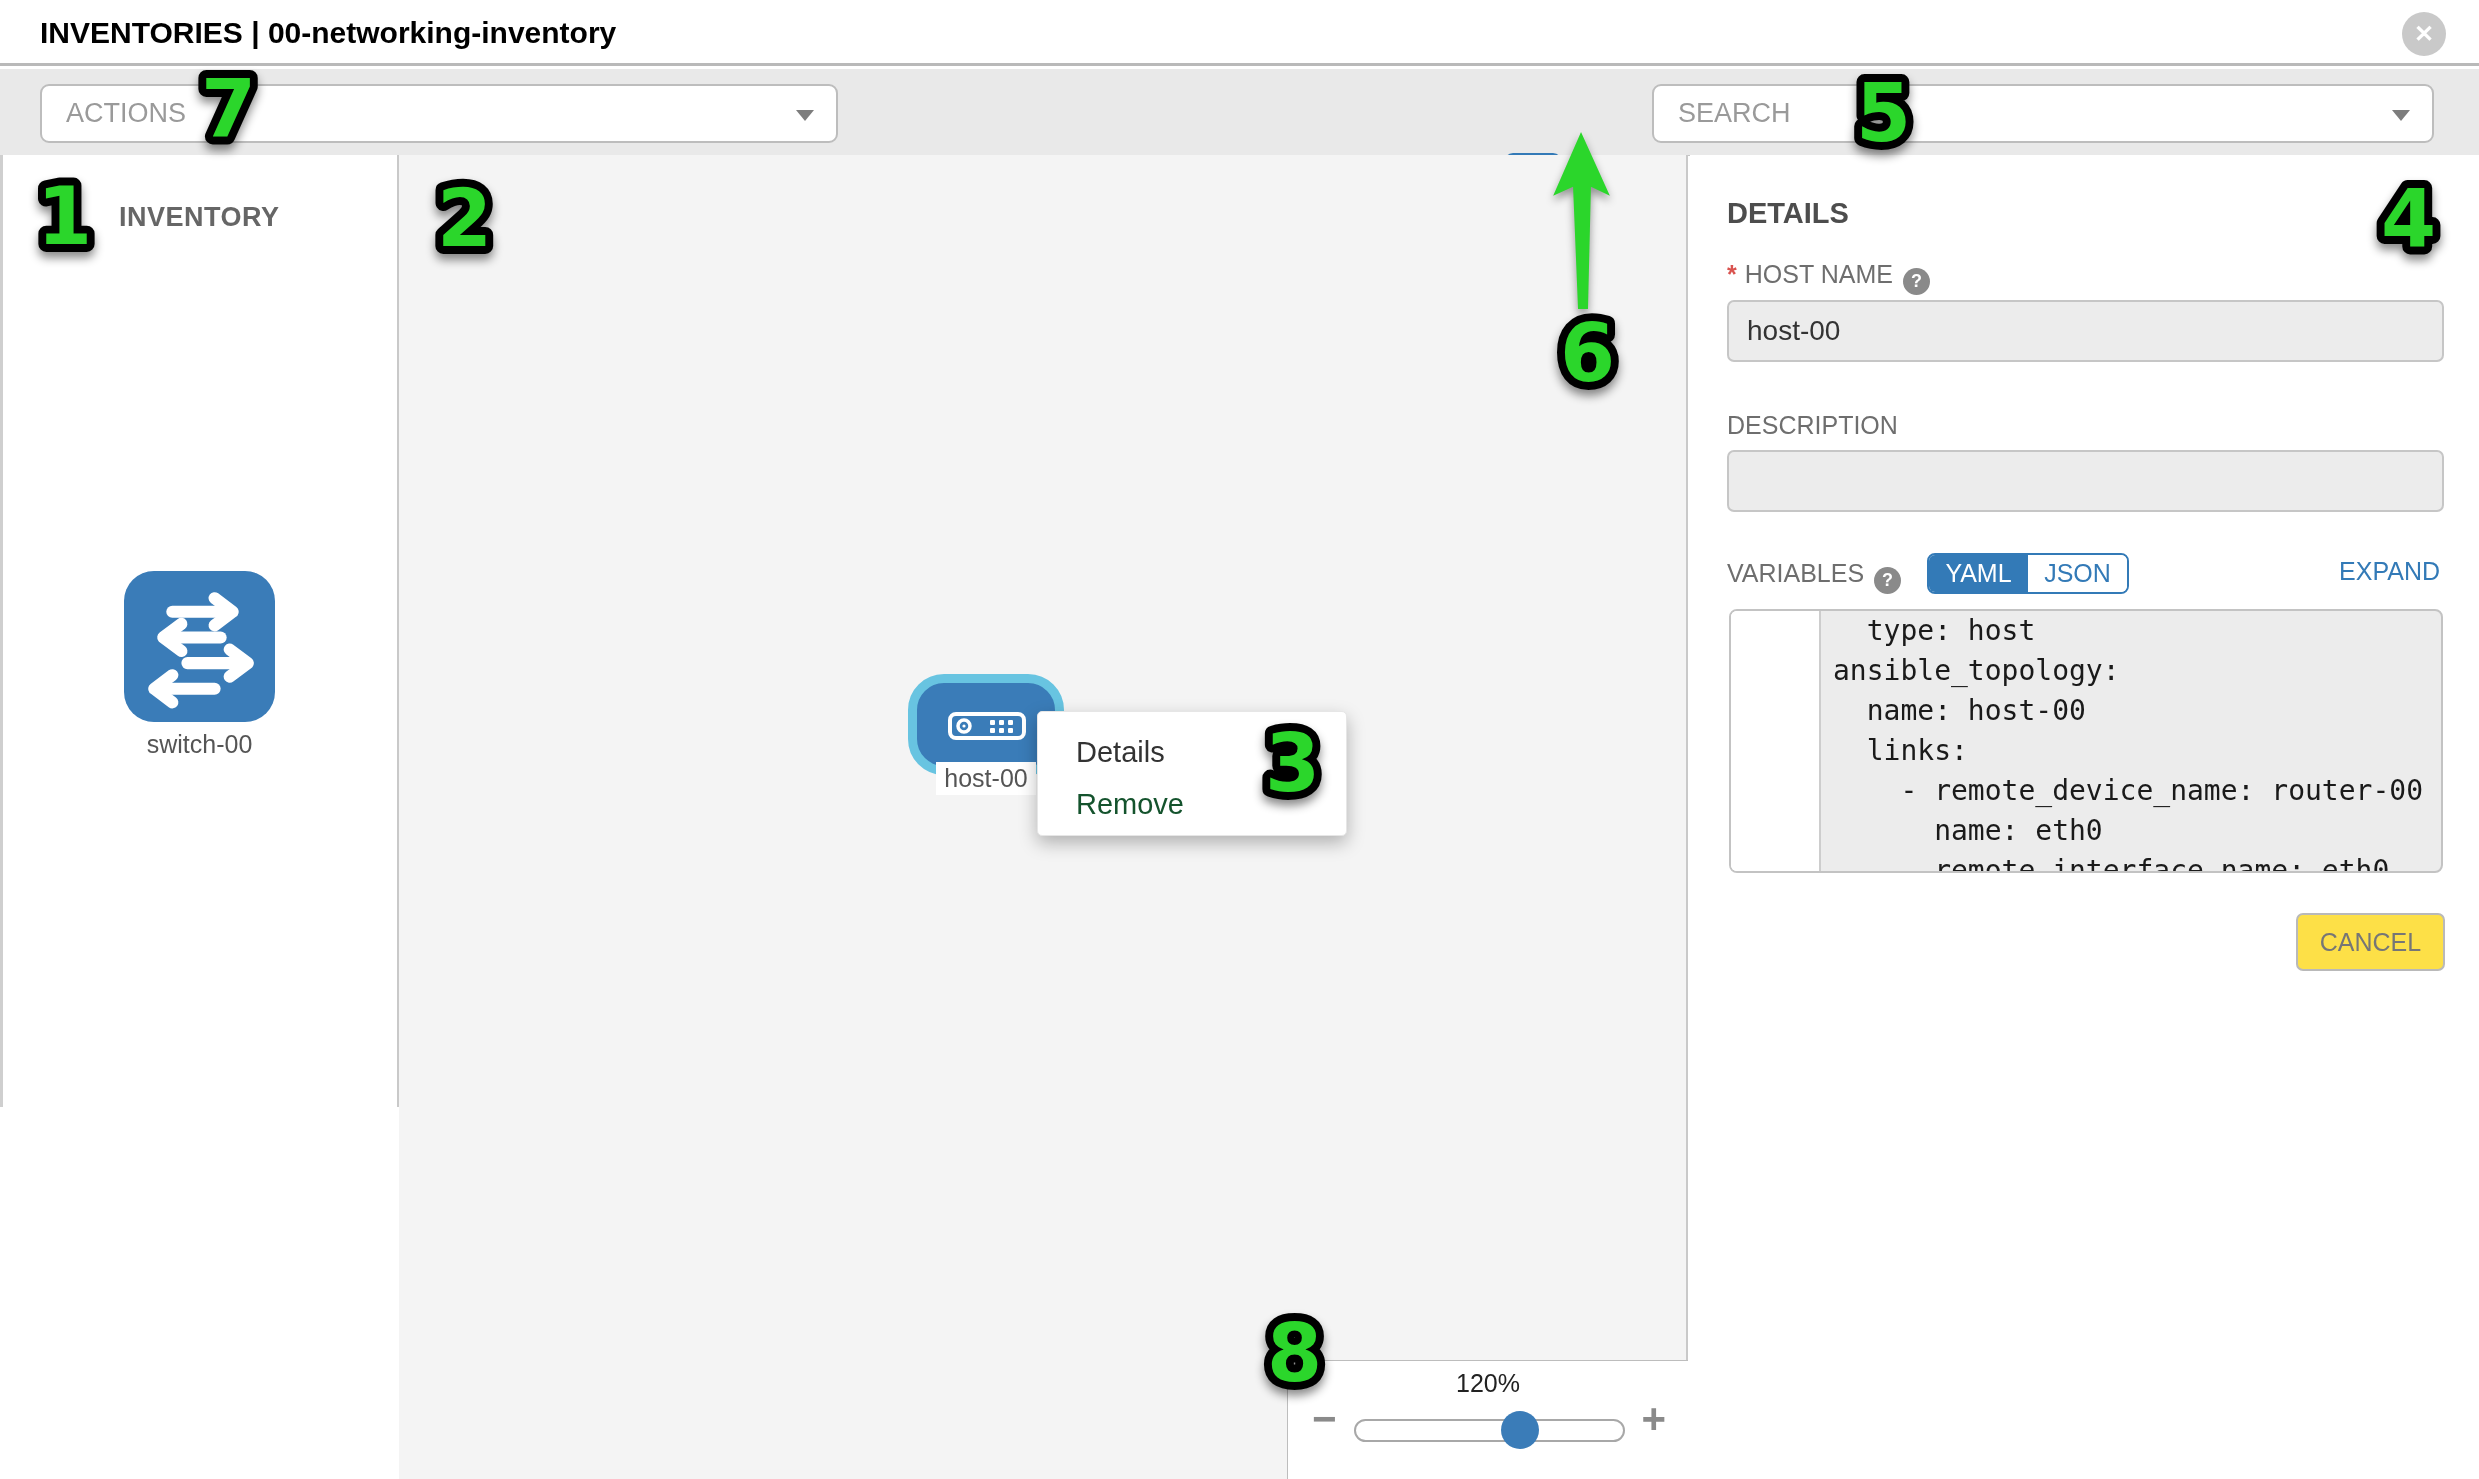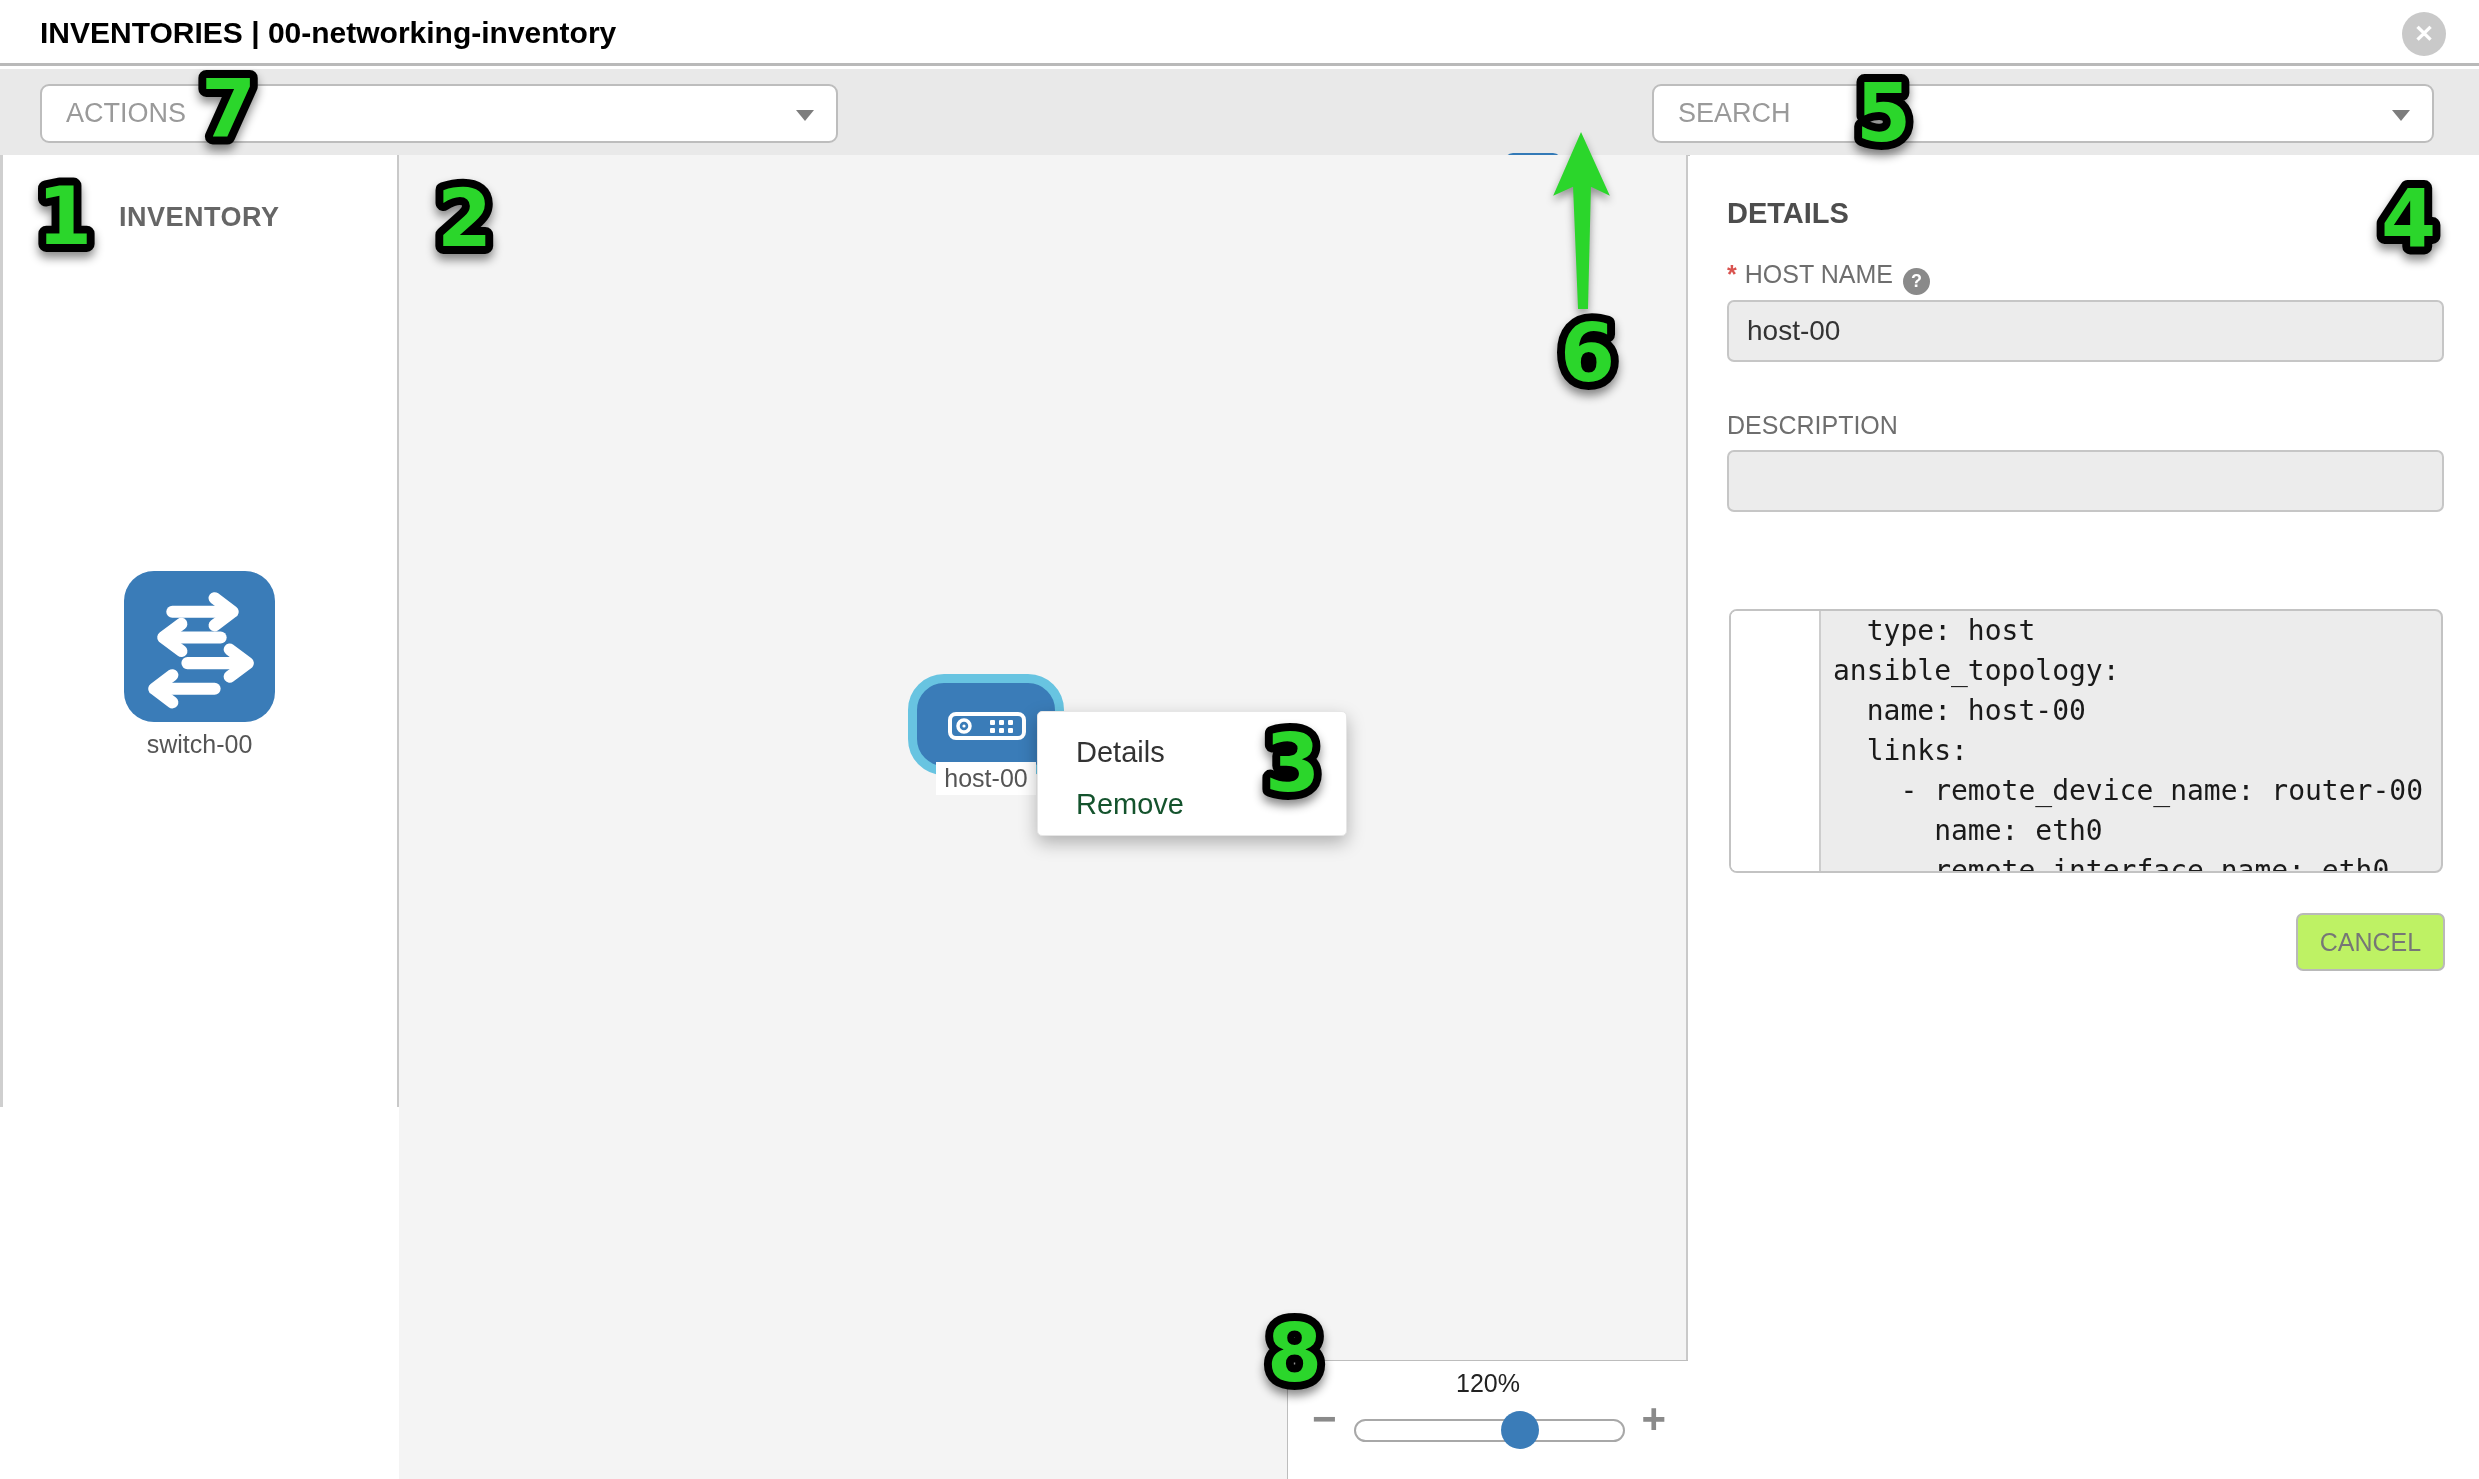--- a/index.html
+++ b/index.html
@@ -72,21 +72,21 @@
   .seg-off { background:#fff; color:#337ab7; }
   .expand-link { position:absolute; right:40px; top:4px; font-size:25px; color:#337ab7; cursor:pointer; }
 
   .editor { position:absolute; left:39px; top:454px; width:714px; height:264px; border:2px solid #c3c3c3; border-radius:8px; overflow:hidden; background:#ececec; }
   .ed-line { display:flex; height:40px; }
   .ed-line:first-child { margin-top:8px; }
   .ed-gutter { width:90px; background:#fff; border-right:2px solid #cdcdcd; text-align:right; padding-right:12px; font-family:"DejaVu Sans Mono", monospace; font-size:28px; color:#9b9b9b; line-height:40px; flex:0 0 90px; }
   .ed-code { white-space:pre; font-family:"DejaVu Sans Mono", monospace; font-size:28px; color:#1a1a1a; line-height:40px; padding-left:12px; }
   .ed-backfill { position:absolute; left:0; top:0; bottom:0; width:90px; background:#fff; border-right:2px solid #cdcdcd; }
 
-  .cancel-btn { position:absolute; left:606px; top:758px; width:149px; height:58px; background:#bef264; border:2px solid #b9b9b9; border-radius:7px; font-size:25px; color:#767676; text-align:center; line-height:54px; cursor:pointer; }
+  .cancel-btn { position:absolute; left:606px; top:758px; width:149px; height:58px; background:#fde047; border:2px solid #b9b9b9; border-radius:7px; font-size:25px; color:#767676; text-align:center; line-height:54px; cursor:pointer; }
 
   
   .ann { position:absolute; width:109px; height:109px; pointer-events:none; z-index:50; filter:drop-shadow(0 6px 5px rgba(0,0,0,0.45)); }
   .ann text { font-family:"DejaVu Sans", sans-serif; font-size:80px; font-weight:bold; fill:#2bd62b; stroke:#000; stroke-width:16px; stroke-linejoin:round; paint-order:stroke; }
   .ann-arrow { position:absolute; left:1548px; top:130px; width:70px; height:181px; z-index:50; filter:drop-shadow(0 5px 4px rgba(0,0,0,0.4)); pointer-events:none; }
 </style>
 </head>
 <body>
 
 <div class="stage">
@@ -190,20 +190,30 @@
     <div class="details-title">DETAILS</div>
 
     <div class="field-label" style="top:105px;">
       <span class="req">*</span><span>HOST NAME</span><span class="help-icon">?</span>
     </div>
     <div class="text-input hostname-input">host-00</div>
 
     <div class="field-label" style="top:256px;">DESCRIPTION</div>
     <div class="text-input desc-input"></div>
 
+    <div class="vars-row">
+      <div class="vars-label">
+        <span>VARIABLES</span><span class="help-icon">?</span>
+      </div>
+      <div class="toggle">
+        <div class="toggle-seg seg-on">YAML</div>
+        <div class="toggle-seg seg-off">JSON</div>
+      </div>
+      <div class="expand-link">EXPAND</div>
+    </div>
 
     <div class="editor">
       <div class="ed-backfill"></div>
       <div class="ed-line">
         <div class="ed-gutter">2</div>
         <div class="ed-code">  type: host</div>
       </div>
       <div class="ed-line">
         <div class="ed-gutter">1</div>
         <div class="ed-code">ansible_topology:</div>

